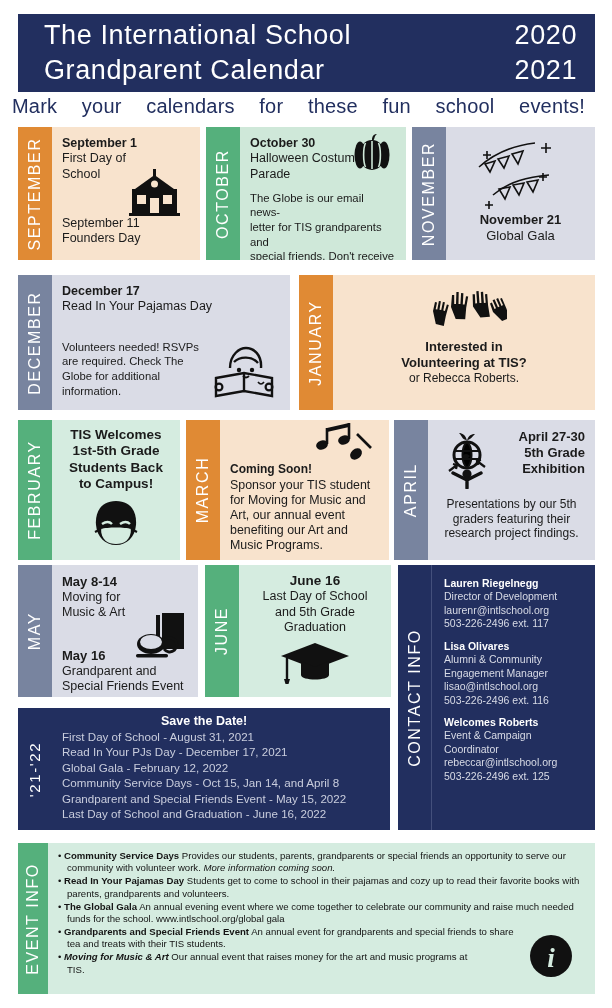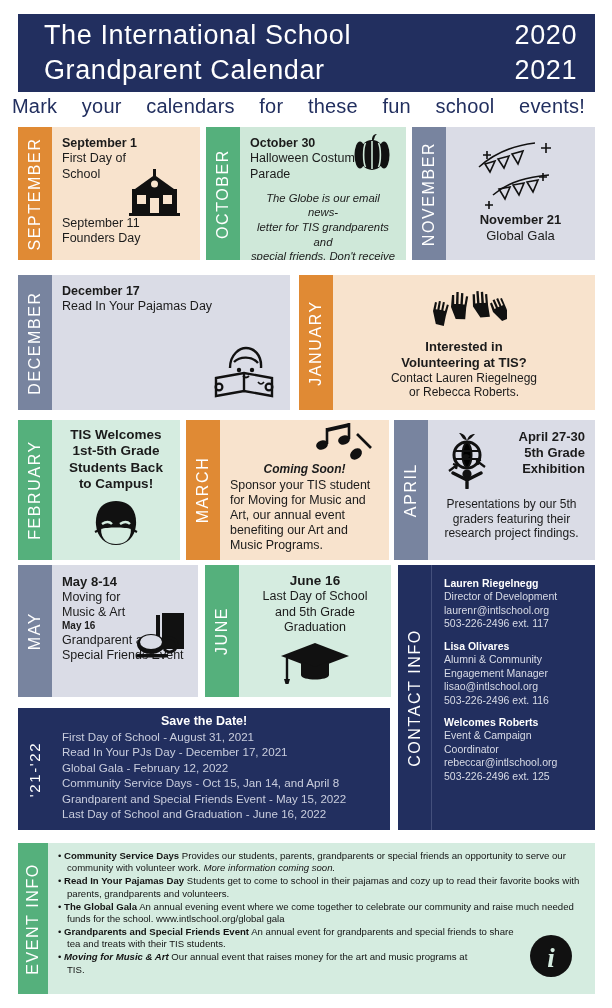--- a/index.html
+++ b/index.html
@@ -53,21 +53,21 @@
   .b-green   { background: #cfe8d9; }
   .s-slate   { background: #78849f; }
   .b-slate   { background: #dadce6; }
   .s-navy    { background: #222f5f; }
   .b-navy    { background: #222f5f; }
   .s-mgreen  { background: #55b07c; }
   .b-mint    { background: #d5ece0; }
 
   .ev-head { font-size: 12.5px; font-weight: 700; color: #1b1b1b; line-height: 1.22; }
   .ev-sub  { font-size: 12.5px; font-weight: 400; color: #1b1b1b; line-height: 1.22; }
-  .ev-note { font-size: 11.3px; font-style: italic; color: #1b1b1b; line-height: 1.3; text-align: center; }
+  .ev-note { font-size: 11.3px; color: #1b1b1b; line-height: 1.3; }
   .ev-plain{ font-size: 11.3px; color: #1b1b1b; line-height: 1.3; }
 
   .icon-wrap { position: absolute; }
   svg { display: block; }
 
   
   #card-sep { left: 18px;  top: 127px; width: 182px; height: 133px; }
   #card-oct { left: 206px; top: 127px; width: 200px; height: 133px; }
   #card-nov { left: 412px; top: 127px; width: 183px; height: 133px; }
   #card-dec { left: 18px;  top: 275px; width: 272px; height: 135px; }
@@ -210,20 +210,26 @@
     </div>
   </div>
 
   <div class="card b-slate" id="card-dec">
     <div class="month-strip s-slate">
       <span>DECEMBER</span>
     </div>
     <div class="card-body">
       <div class="ev-head">December 17</div>
       <div class="ev-sub">Read In Your Pajamas Day</div>
+      <div style="margin-top:25px; width:160px;">
+        <div class="ev-plain">Volunteers needed!  RSVPs</div>
+        <div class="ev-plain">are required.  Check The</div>
+        <div class="ev-plain">Globe for additional</div>
+        <div class="ev-plain">information.</div>
+      </div>
       <div class="icon-wrap" style="right:14px; bottom:10px;">
         <svg width="64" height="58" viewBox="0 0 64 58">
           <path d="M18 26 C18 12 28 6 34 6 C42 6 50 13 49 26" fill="none" stroke="#111" stroke-width="2.4"></path>
           <path d="M22 20 C28 14 40 14 46 21" fill="none" stroke="#111" stroke-width="2.4"></path>
           <circle cx="27" cy="28" r="2.2" fill="#111"></circle>
           <circle cx="40" cy="28" r="2.2" fill="#111"></circle>
           <path d="M31 34 q3 3 6 0" fill="none" stroke="#111" stroke-width="1.8"></path>
           <path d="M4 36 L32 31 L60 36 L60 54 L32 49 L4 54 Z" fill="none" stroke="#111" stroke-width="2.4"></path>
           <path d="M32 31 L32 49" stroke="#111" stroke-width="2.4"></path>
           <path d="M46 40 q3 4 6 0" fill="none" stroke="#111" stroke-width="1.6"></path>
@@ -244,21 +250,20 @@
           <g fill="#111">
             <path d="M12 20 l2-9 2 .6 -1.3 6.6 1.6 .3 1.6-8.6 2 .3 -1.4 8.6 1.7 .3 1.7-8.2 2 .4 -1.6 8.3 1.6 .4 2-6.6 1.9 .7 -3 11 -2 10 -8-2 z"></path>
             <path d="M30 16 l1-12 2.2 0 0 9 1.8 0 .4-12 2.3 0 -.2 12 1.9 .1 .7-11 2.3 .1 -.6 11.2 1.8 .2 1.4-8.4 2.2 .4 -2 11.2 -1 11.5 -9.5-.4 z"></path>
             <path d="M52 15.5 l-.4-12.2 2.3-.1 .4 9.2 1.8-.1 -.8-12.1 2.3-.1 .9 12 1.9-.1 -.6-11 2.3-.2 .8 11.2 1.8-.2 -.7-8.5 2.2-.2 .9 11.3 1.8 11.4 -9.5 .8 z"></path>
             <path d="M72 21 l-3-8.6 1.9-.8 2.6 6.3 1.5-.7 -3.4-8 1.9-.9 3.5 8 1.5-.7 -3.3-7.7 1.9-.8 3.4 7.8 1.5-.8 -2.9-6.3 1.8-.9 4.4 10.4 3.3 9.6 -7.5 3.2 z"></path>
           </g>
         </svg>
       </div>
       <div class="ev-head" style="font-size:13px; margin-top:4px">Interested in</div>
       <div class="ev-head" style="font-size:13px">Volunteering at TIS?</div>
-      <div class="ev-sub" style="font-size:12px">Contact Lauren Riegelnegg</div>
       <div class="ev-sub" style="font-size:12px">or Rebecca Roberts.</div>
     </div>
   </div>
 
   <div class="card b-mint" id="card-feb">
     <div class="month-strip s-mgreen">
       <span>FEBRUARY</span>
     </div>
     <div class="card-body" style="text-align:center; padding-top:7px">
       <div class="ev-head" style="font-size:13.5px">TIS Welcomes</div>
@@ -337,21 +342,21 @@
   </div>
 
   <div class="card b-slate" id="card-may">
     <div class="month-strip s-slate">
       <span>MAY</span>
     </div>
     <div class="card-body">
       <div class="ev-head" style="font-size:13px">May 8-14</div>
       <div class="ev-sub" style="font-size:12.5px">Moving for</div>
       <div class="ev-sub" style="font-size:12.5px">Music &amp; Art</div>
-      <div class="ev-head" style="font-size:10px; ">May 16</div>
+      <div class="ev-head" style="font-size:13px; margin-top:28px">May 16</div>
       <div class="ev-sub" style="font-size:12.5px">Grandparent and</div>
       <div class="ev-sub" style="font-size:12.5px">Special Friends Event</div>
       <div class="icon-wrap" style="right:6px; top:46px;">
         <svg width="62" height="48" viewBox="0 0 62 48">
           <path d="M26 4 L30 4 L30 32 L26 32 Z" fill="#111"></path>
           <rect x="32" y="2" width="22" height="32" fill="#111"></rect>
           <path d="M32 34 L54 34 L54 38 L32 38 Z" fill="#111"></path>
           <ellipse cx="21" cy="33" rx="14" ry="10" fill="#111"></ellipse>
           <ellipse cx="21" cy="31" rx="11" ry="7" fill="#dadce6"></ellipse>
           <path d="M34 30 a7 7 0 1 1 0 8" fill="none" stroke="#111" stroke-width="3"></path>

